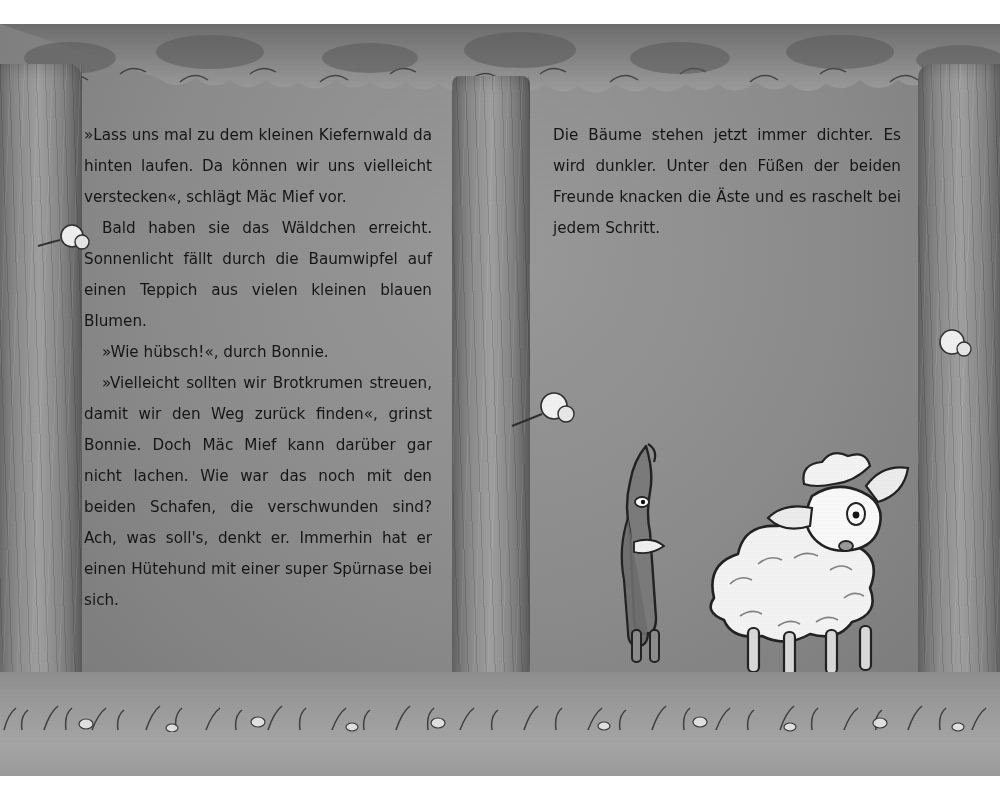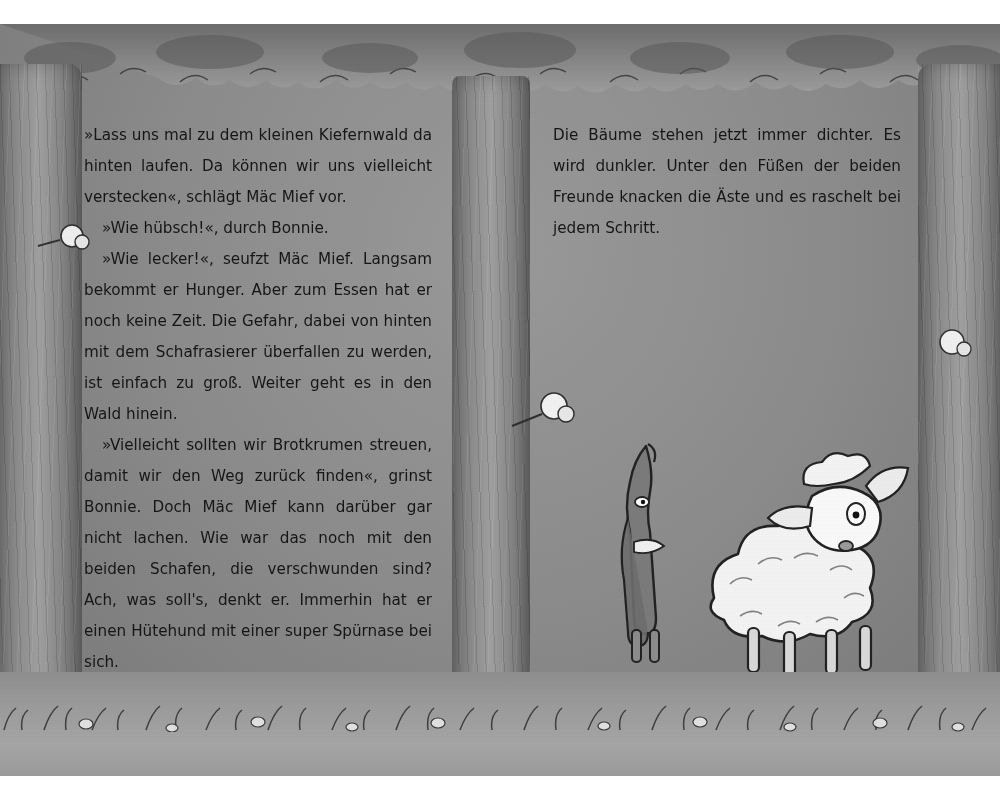--- a/index.html
+++ b/index.html
@@ -220,22 +220,22 @@
           <ellipse cx="880" cy="51" rx="7" ry="5"></ellipse>
           <ellipse cx="958" cy="55" rx="6" ry="4"></ellipse>
         </g>
       </svg>
     </div>
 
     <div class="grain"></div>
 
     <div class="textpanel left">
       <p class="para">»Lass uns mal zu dem kleinen Kiefernwald da hinten laufen. Da können wir uns vielleicht verstecken«, schlägt Mäc Mief vor.</p>
+      <p class="para">Bald haben sie das Wäldchen erreicht. Sonnenlicht fällt durch die Baumwipfel auf einen Teppich aus vielen kleinen blauen Blumen.</p>
       <p class="para">»Wie hübsch!«, durch Bonnie.</p>
-      <p class="para">»Wie lecker!«, seufzt Mäc Mief. Langsam bekommt er Hunger. Aber zum Essen hat er noch keine Zeit. Die Gefahr, dabei von hinten mit dem Schafrasierer überfallen zu werden, ist einfach zu groß. Weiter geht es in den Wald hinein.</p>
       <p class="para">»Vielleicht sollten wir Brotkrumen streuen, damit wir den Weg zurück finden«, grinst Bonnie. Doch Mäc Mief kann darüber gar nicht lachen. Wie war das noch mit den beiden Schafen, die verschwunden sind? Ach, was soll's, denkt er. Immerhin hat er einen Hütehund mit einer super Spürnase bei sich.</p>
     </div>
 
     <div class="textpanel right">
       <p class="para">Die Bäume stehen jetzt immer dichter. Es wird dunkler. Unter den Füßen der beiden Freunde knacken die Äste und es raschelt bei jedem Schritt.</p>
     </div>
 
   </div>
 </div>
 

